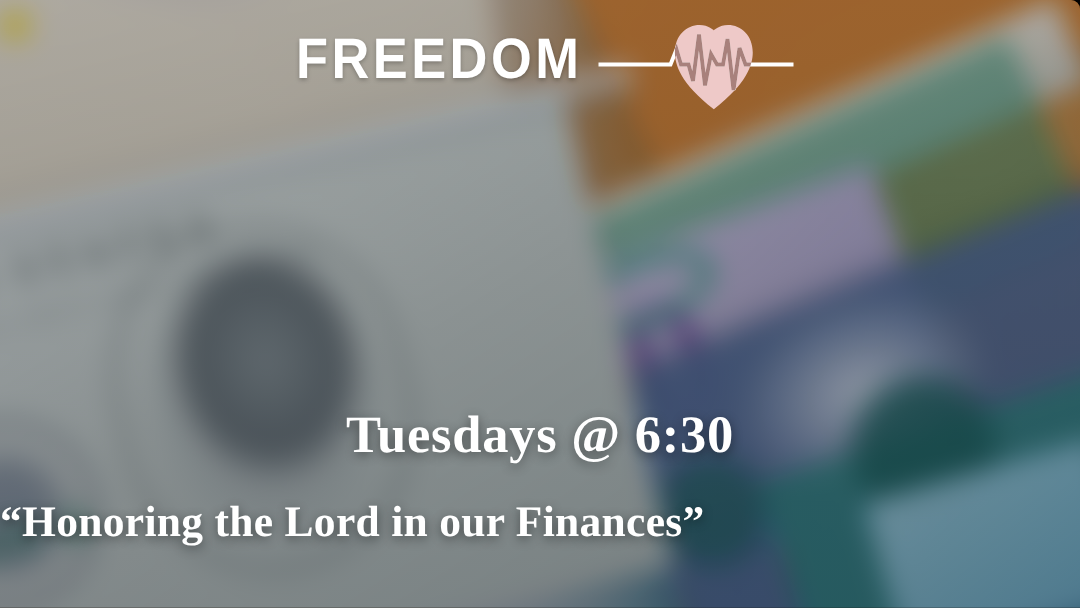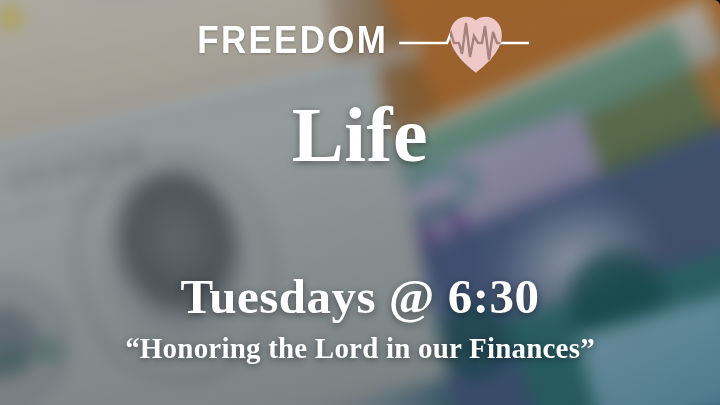--- a/index.html
+++ b/index.html
@@ -259,31 +259,30 @@
     letter-spacing:.5px;
   }
   #headline .hl2 { margin-top:-2px; }
 
   
   #subtitle {
     position:absolute; left:0; right:0; top:272px;
     text-align:center;
     font-family:"Liberation Serif", serif;
     font-weight:700;
-    font-size:49px;
+    font-size:35px;
     line-height:1;
     letter-spacing:.5px;
     color:#fff;
     text-shadow:0 2px 7px rgba(0,0,0,.45);
   }
 
   
   #tagline {
     position:absolute; left:0; right:0; top:334px;
-    text-align:center;
     font-family:"Liberation Serif", serif;
     font-weight:700;
     font-size:29px;
     line-height:1;
     letter-spacing:.2px;
     color:#fff;
     text-shadow:0 2px 7px rgba(0,0,0,.45);
   }
 </style>
 </head>
@@ -351,21 +350,20 @@
               <path d="M79 52.5 C60 38 57 27 57 20.5 C57 11 63.5 5 71 5 C76 5 79 8 79 8 C79 8 82 5 87 5 C94.5 5 101 11 101 20.5 C101 27 98 38 79 52.5 Z" transform="translate(-1,0) scale(1.18) translate(-13,-1)"></path>
             </clipPath>
             <path d="M0 31 L45 31 L48 31 L52 21 L55 31 L60 31 L63 42 L67 11 L71 45 L75 24 L79 31 L83 31 L86 14 L90 48 L94 20 L98 31 L130 31" fill="none" stroke="#a8817c" stroke-width="2.6" clip-path="url(#heartclip)"></path>
           </svg>
         </span>
       </div>
 
     </div>
 
     <div id="headline">
-      <span class="hl hl2">Life</span>
     </div>
 
     <div id="subtitle">Tuesdays @ 6:30</div>
 
     <div id="tagline">“Honoring the Lord in our Finances”</div>
 
   </div>
 </div>
 
 </body></html>

